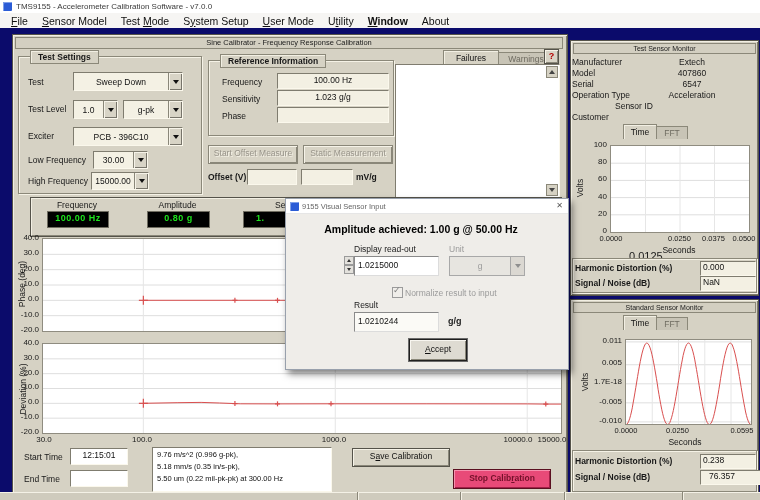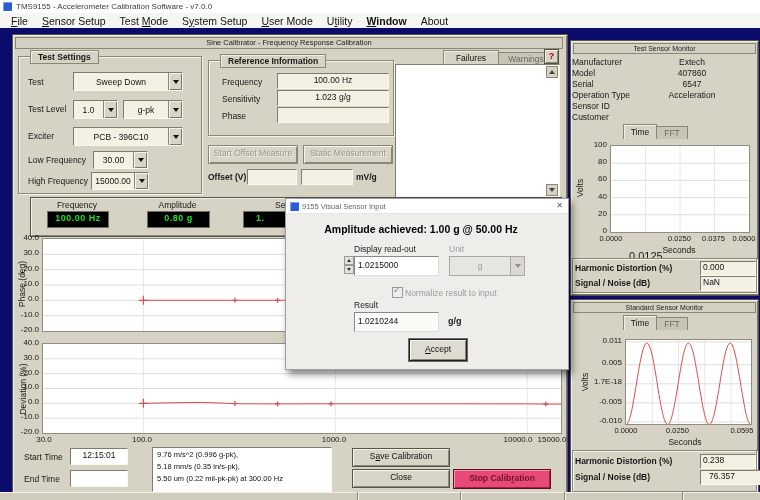--- a/index.html
+++ b/index.html
@@ -73,21 +73,21 @@
 
 <div id="screen">
 
   <div class="titlebar">
     <span class="appicon"></span>
     <span class="apptitle">TMS9155 - Accelerometer Calibration Software - v7.0.0</span>
   </div>
 
   <div class="menubar">
     <span class="mi"><span></span><span class="u">F</span><span>ile</span></span>
-    <span class="mi"><span></span><span class="u">S</span><span>ensor Setup</span></span>
+    <span class="mi"><span></span><span class="u">S</span><span>ensor Model</span></span>
     <span class="mi"><span>Test </span><span class="u">M</span><span>ode</span></span>
     <span class="mi"><span>S</span><span class="u">y</span><span>stem Setup</span></span>
     <span class="mi"><span></span><span class="u">U</span><span>ser Mode</span></span>
     <span class="mi"><span>U</span><span class="u">t</span><span>ility</span></span>
     <span class="mi bold"><span></span><span class="u">W</span><span>indow</span></span>
     <span class="mi"><span></span><span class="u"></span><span>About</span></span>
   </div>
 
   <div class="desktop"></div>
 
@@ -244,34 +244,33 @@
   <span class="lbl r" style="left:24px;top:452px;width:42px;">Start Time</span>
   <div class="sunken white" style="left:70px;top:448px;width:56px;height:15px;line-height:13px;">12:15:01</div>
   <span class="lbl r" style="left:24px;top:474px;width:42px;">End Time</span>
   <div class="sunken white" style="left:70px;top:470px;width:56px;height:15px;line-height:13px;"></div>
   <div class="sunken white" style="left:152px;top:447px;width:170px;height:41px;text-align:left;font-size:7.5px;line-height:12px;padding:1px 4px;white-space:normal;">
     <div>9.76 m/s^2 (0.996 g-pk),</div>
     <div>5.18 mm/s (0.35 in/s-pk),</div>
     <div>5.50 um (0.22 mil-pk-pk) at 300.00 Hz</div>
   </div>
   <div class="btn" style="left:352px;top:448px;width:96px;height:17px;line-height:15px;"><span>S</span><span class="u">a</span><span>ve Calibration</span></div>
-  <div class="btn" style="left:352px;top:469px;width:96px;height:17px;line-height:15px;">Close</div>
   <div class="btn stop" style="left:453px;top:469px;width:96px;height:18px;line-height:16px;"><span>Stop Calib</span><span class="u">r</span><span>ation</span></div>
 
   <div class="win" style="left:570px;top:40px;width:187px;height:254px;"></div>
   <div class="strip" style="left:573px;top:43px;width:181px;height:9px;font-size:7px;">Test Sensor Monitor</div>
   <span class="lbl r" style="left:572px;top:57px;width:65px;">Manufacturer</span>
   <span class="lbl" style="left:637px;top:57px;width:110px;text-align:center;">Extech</span>
   <span class="lbl r" style="left:572px;top:68px;width:65px;">Model</span>
   <span class="lbl" style="left:637px;top:68px;width:110px;text-align:center;">407860</span>
   <span class="lbl r" style="left:572px;top:79px;width:65px;">Serial</span>
   <span class="lbl" style="left:637px;top:79px;width:110px;text-align:center;">6547</span>
   <span class="lbl r" style="left:572px;top:90px;width:65px;">Operation Type</span>
   <span class="lbl" style="left:637px;top:90px;width:110px;text-align:center;">Acceleration</span>
-  <span class="lbl r" style="left:572px;top:101px;width:65px;">Sensor ID</span>
+  <span class="lbl r" style="left:572px;top:101px;width:65px;padding-left:43px;">Sensor ID</span>
   <span class="lbl" style="left:637px;top:101px;width:110px;text-align:center;"></span>
   <span class="lbl r" style="left:572px;top:112px;width:65px;">Customer</span>
   <span class="lbl" style="left:637px;top:112px;width:110px;text-align:center;"></span>
   <div class="tab" style="left:576px;top:124px;width:32px;height:14px;line-height:14px;">Time</div>
   <div class="tab off" style="left:609px;top:126px;width:30px;height:12px;line-height:12px;">FFT</div>
   <span class="vlabel" style="left:560px;top:183px;width:40px;">Volts</span>
   <span class="tick r" style="left:579px;top:140px;width:28px;">100</span>
   <span class="tick r" style="left:579px;top:157px;width:28px;">80</span>
   <span class="tick r" style="left:579px;top:174px;width:28px;">60</span>
   <span class="tick r" style="left:579px;top:192px;width:28px;">40</span>

